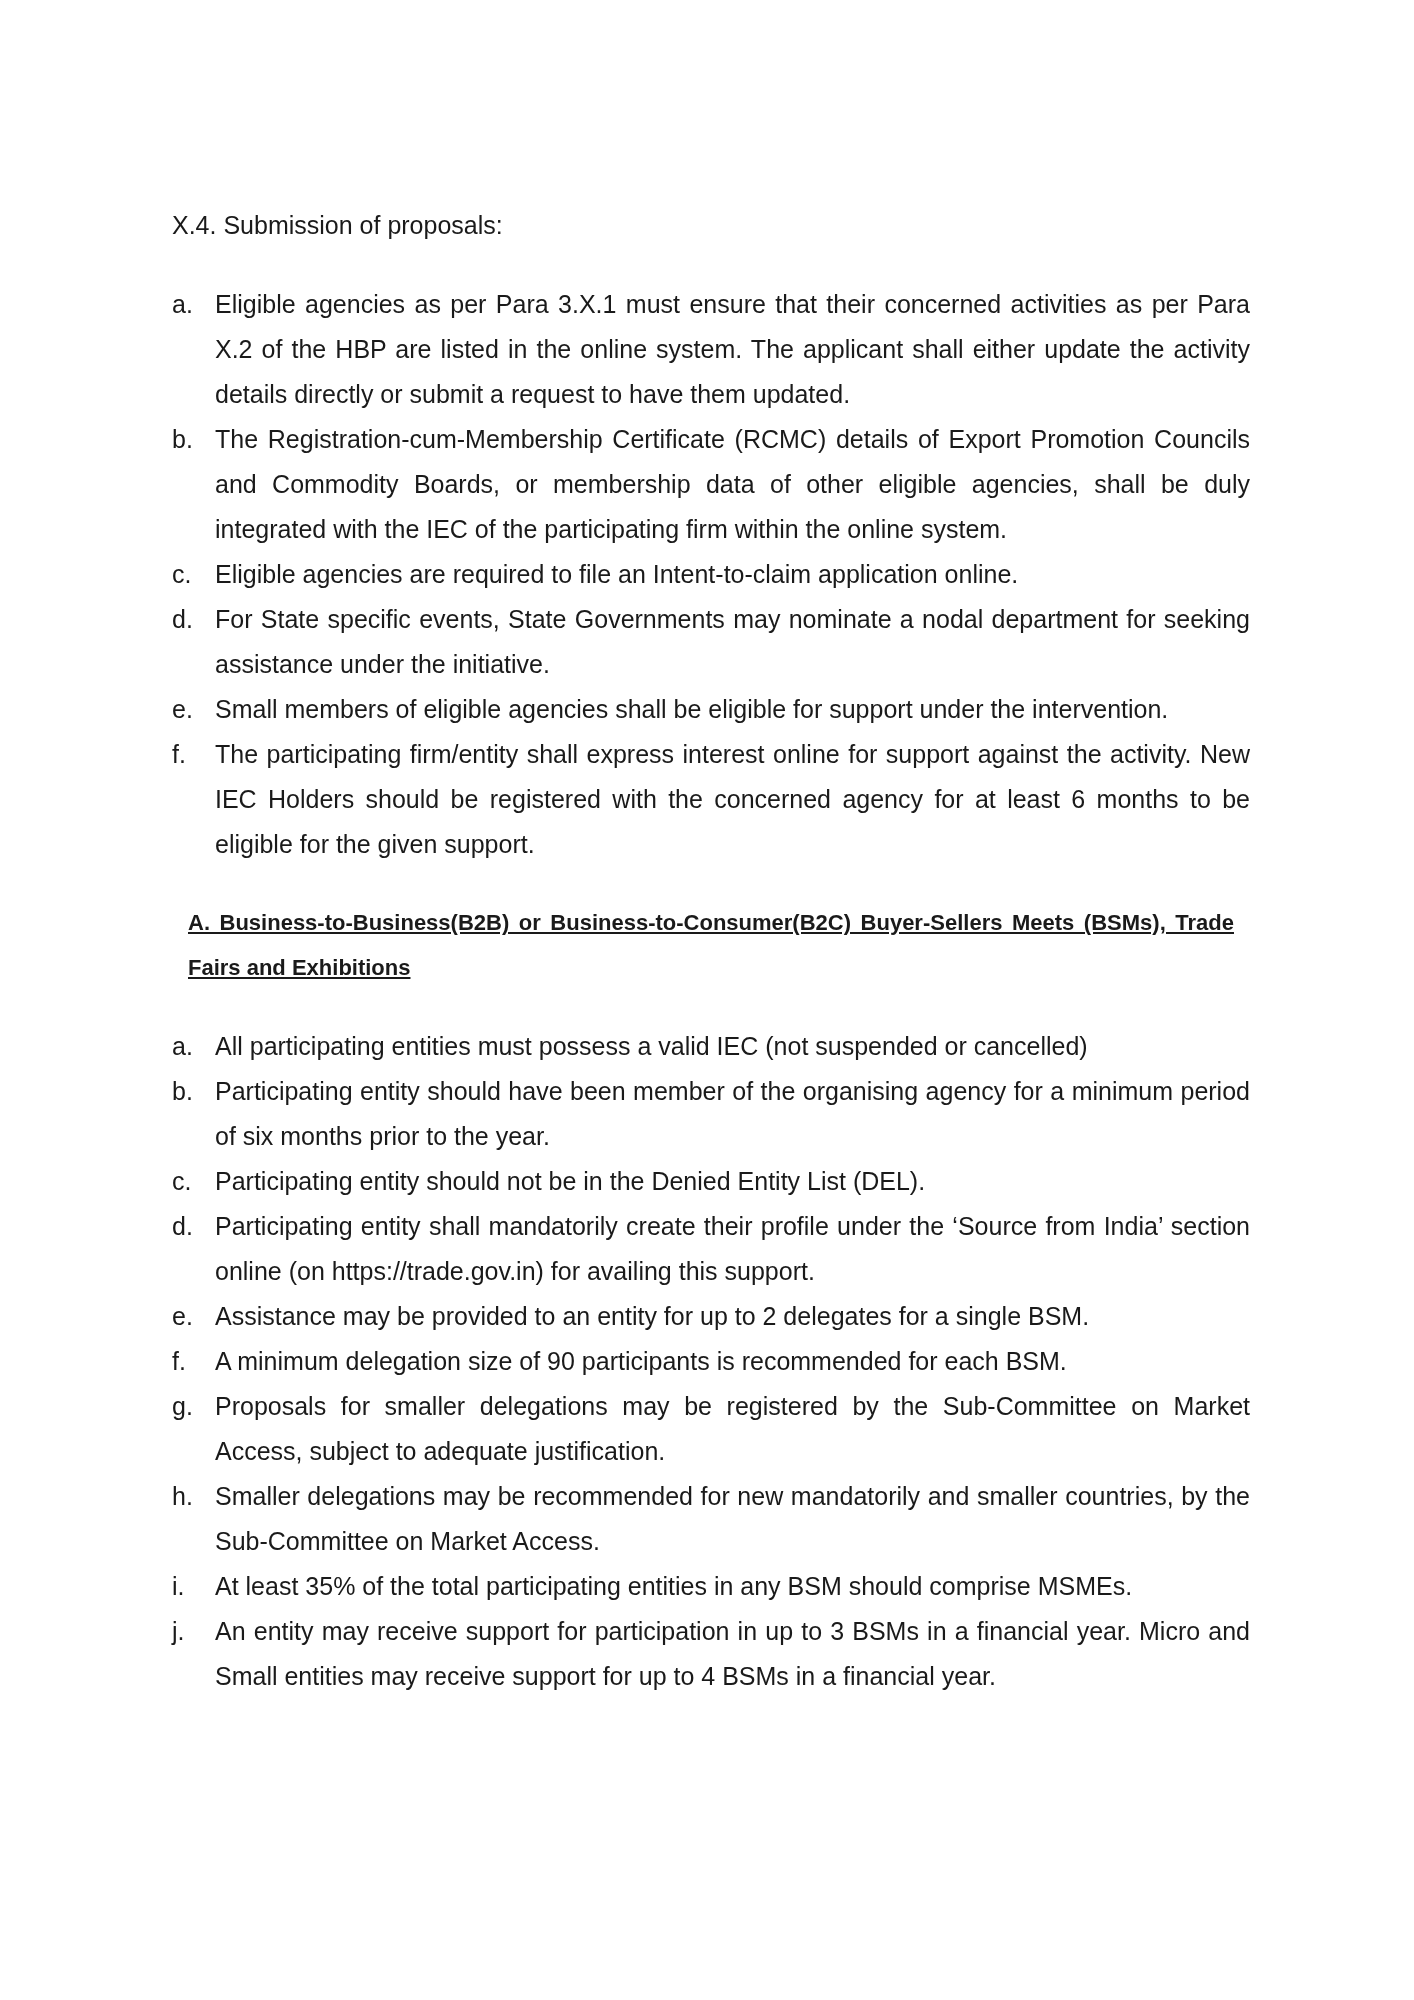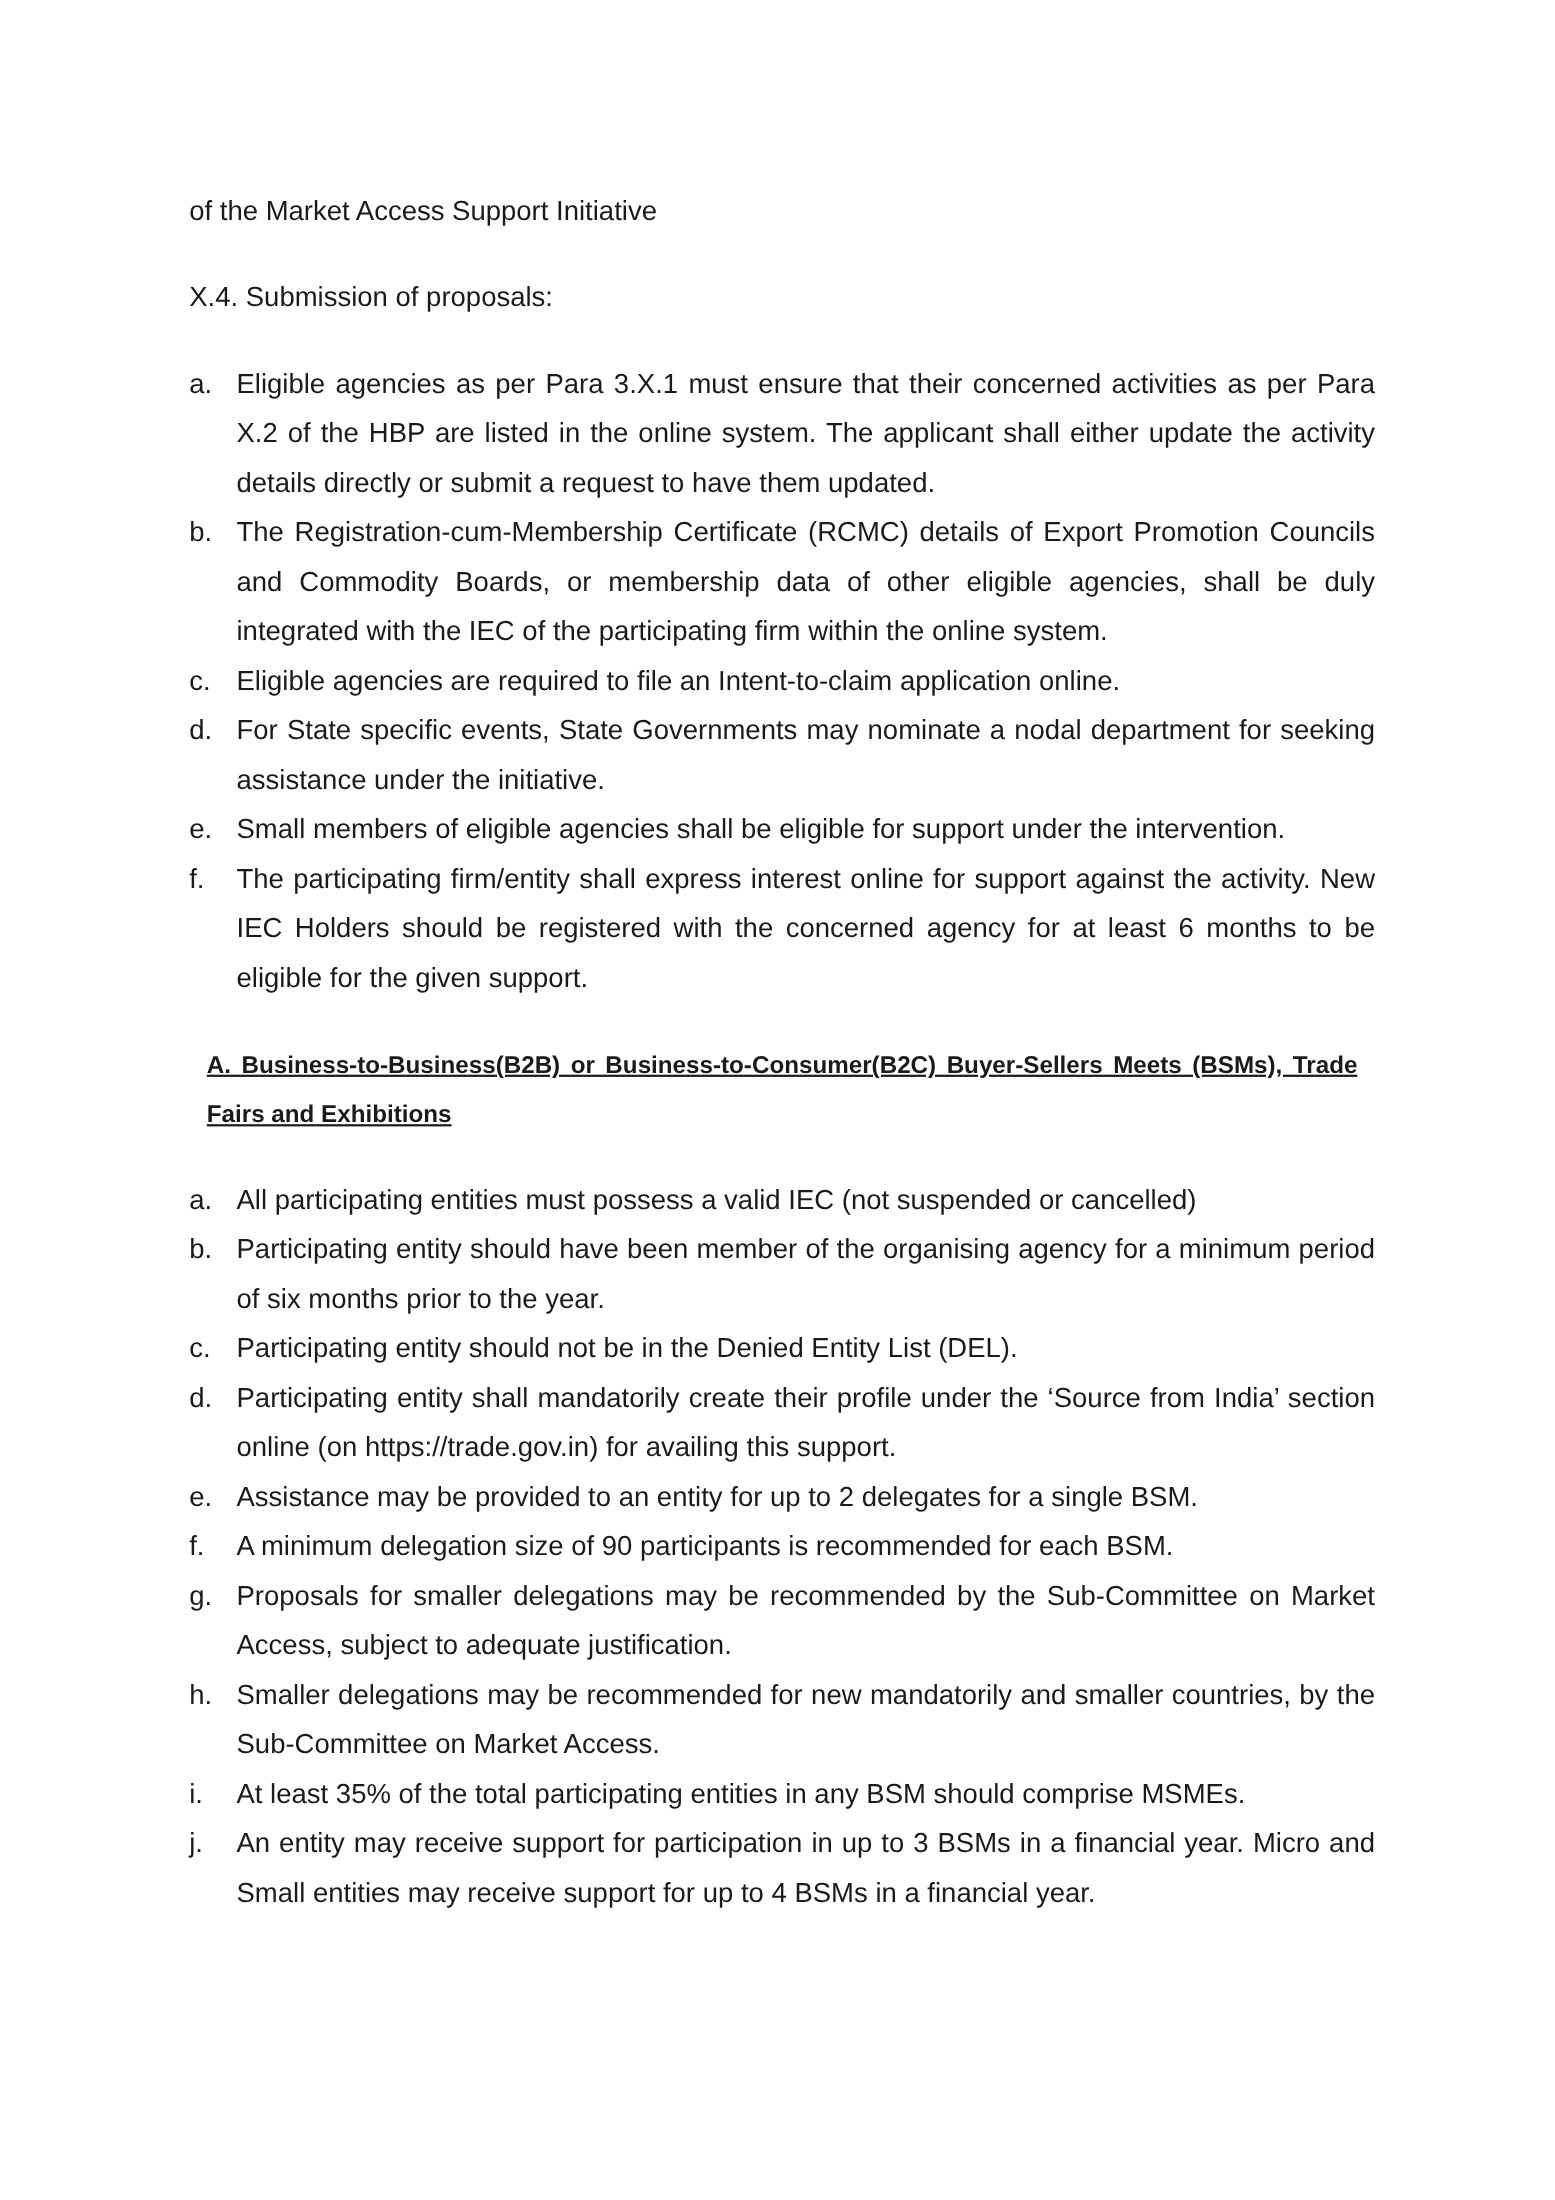--- a/index.html
+++ b/index.html
@@ -58,21 +58,20 @@
     .item-text {
       flex: 1 1 auto;
       text-align: justify;
     }
   </style>
 </head>
 <body>
 
 <div class="page">
 
-  <p class="line-text" style="margin-top:0;">of the Market Access Support Initiative</p>
 
   <h2 class="heading" style="margin-top:33px;">X.4. Submission of proposals:</h2>
 
   <ul class="list" style="margin-top:34px;">
     <li class="list-item">
       <span class="marker">a.</span>
       <span class="item-text">Eligible agencies as per Para 3.X.1 must ensure that their concerned activities as per Para X.2 of the HBP  are listed in the online system. The applicant shall either update the activity details directly or submit a request to have them updated.</span>
     </li>
     <li class="list-item">
       <span class="marker">b.</span>
@@ -119,21 +118,21 @@
     <li class="list-item">
       <span class="marker">e.</span>
       <span class="item-text">Assistance may be provided to an entity for up to 2 delegates for a single BSM.</span>
     </li>
     <li class="list-item">
       <span class="marker">f.</span>
       <span class="item-text">A minimum delegation size of 90 participants is recommended for each BSM.</span>
     </li>
     <li class="list-item">
       <span class="marker">g.</span>
-      <span class="item-text">Proposals for smaller delegations may be recommended by the Sub-Committee on Market Access, subject to adequate justification.</span>
+      <span class="item-text">Proposals for smaller delegations may be registered by the Sub-Committee on Market Access, subject to adequate justification.</span>
     </li>
     <li class="list-item">
       <span class="marker">h.</span>
       <span class="item-text">Smaller delegations may be recommended for new mandatorily and smaller countries, by the Sub-Committee on Market Access.</span>
     </li>
     <li class="list-item">
       <span class="marker">i.</span>
       <span class="item-text">At least 35% of the total participating entities in any BSM should comprise MSMEs.</span>
     </li>
     <li class="list-item">

